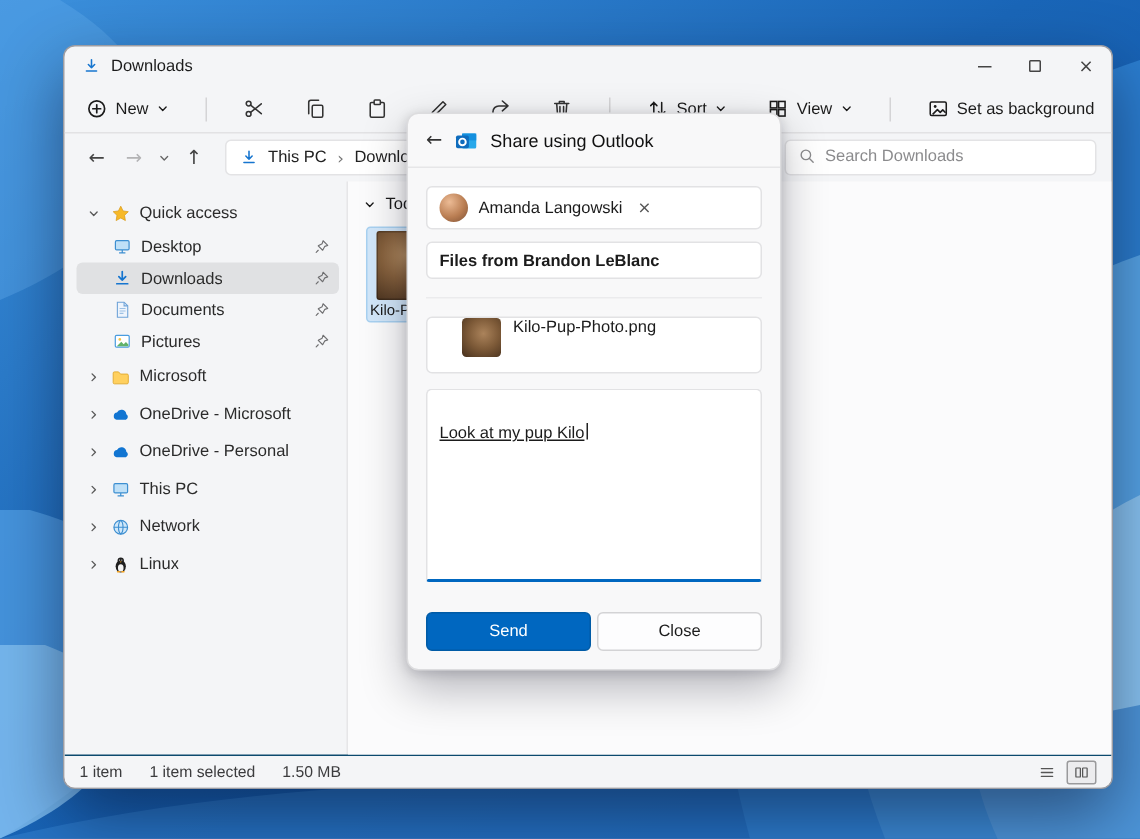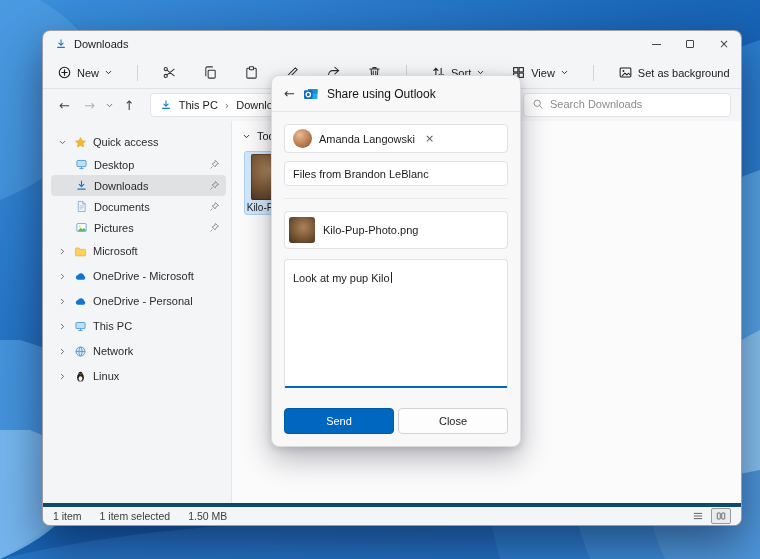--- a/index.html
+++ b/index.html
@@ -51,47 +51,47 @@
   .content{flex:1;padding:9px 10px;font-size:11px;color:#333;background:#fbfbfc;position:relative;min-width:0;}
   .group{display:flex;align-items:center;gap:6px;color:#1b1b1b;}
   .tile{width:46px;margin:9px 0 0 2px;display:flex;flex-direction:column;align-items:center;gap:2px;
     background:#d2e7fa;border:1px solid #a8d1f1;border-radius:3px;padding:2px 2px 1px;}
   .thumb{width:32px;height:46px;border-radius:2px;
     background:radial-gradient(circle at 60% 35%, #b08a60 0%, #86613d 45%, #4c3420 100%);
     box-shadow:inset 0 0 0 1px rgba(0,0,0,.25);}
   .tlabel{font-size:10px;color:#1b1b1b;max-width:42px;white-space:nowrap;overflow:hidden;}
 
   .statusbar{height:22px;display:flex;align-items:center;gap:18px;padding:0 10px;font-size:10.5px;color:#3c3c3e;
-    border-top:4px solid #0c4a6e;flex:0 0 auto;background:#f4f5f7;}
+    border-top:1px solid #0c4a6e;flex:0 0 auto;background:#f4f5f7;}
   .viewtoggles{margin-left:auto;display:flex;gap:3px;align-items:center;}
   .vt{width:20px;height:16px;display:flex;align-items:center;justify-content:center;color:#555;border-radius:2px;}
   .vt.active{border:1px solid #9a9a9c;background:#ececee;}
 
   
   .dialog{position:absolute;left:228px;top:44px;width:250px;height:372px;background:#f8f8f9;
     border:1px solid #dcdcde;border-radius:8px;z-index:30;
     box-shadow:0 12px 30px rgba(0,0,20,.28),0 2px 8px rgba(0,0,20,.15);display:flex;flex-direction:column;}
   .dhead{height:35px;display:flex;align-items:center;gap:8px;padding:0 12px;flex:0 0 auto;}
   .dback{font-size:13px;color:#333;}
   .dtitle{font-size:12px;color:#111;}
   .hdiv{height:1px;background:#e6e6e8;flex:0 0 auto;}
   .dbody{padding:12px;display:flex;flex-direction:column;flex:1;}
   .field{background:#fff;border:1px solid #e2e2e4;border-radius:4px;display:flex;align-items:center;padding:0 8px;font-size:11px;color:#1b1b1b;}
   .to{height:29px;gap:7px;}
   .avatar{width:19px;height:19px;border-radius:50%;flex:0 0 auto;
     background:radial-gradient(circle at 35% 30%, #ecbb95 0%, #ba7e53 55%, #7c4f33 100%);}
   .rname{white-space:nowrap;overflow:hidden;}
   .rx{color:#555;margin-left:3px;font-size:11px;}
-  .subj{height:25px;margin-top:8px;}
+  .subj{height:25px;margin-top:8px;font-weight:bold;}
   .hdiv2{height:1px;background:#ebebed;margin:12px 0;flex:0 0 auto;}
-  .attach{height:38px;background:#fff;border:1px solid #e2e2e4;border-radius:4px;display:flex;align-items:center;gap:8px;padding:0 4px;font-size:11px;color:#1b1b1b;}
+  .attach{height:38px;background:#fff;border:1px solid #e2e2e4;border-radius:4px;display:flex;gap:8px;padding:0 23px;font-size:11px;color:#1b1b1b;}
   .athumb{width:26px;height:26px;border-radius:3px;flex:0 0 auto;
     background:radial-gradient(circle at 55% 40%, #ab835b 0%, #7c5937 50%, #46301d 100%);}
   .msg{margin-top:10px;height:129px;background:#fff;border:1px solid #e2e2e4;border-bottom:2px solid var(--accent,#0067c0);
-    border-radius:4px 4px 2px 2px;padding:11px 8px;font-size:11px;line-height:1.35;color:#1b1b1b;overflow:hidden;}
+    border-radius:4px 4px 2px 2px;padding:22px 8px;font-size:11px;line-height:1.35;color:#1b1b1b;overflow:hidden;text-decoration:underline;}
   .caret{display:inline-block;width:1px;height:11px;background:#222;margin-left:1px;vertical-align:-1px;}
   .dbtns{display:flex;gap:4px;margin-top:auto;padding-top:20px;}
   .dbtns button{flex:1;height:26px;border-radius:4px;font-size:11px;font-family:"Liberation Sans",sans-serif;}
   .send{background:var(--accent,#0067c0);border:1px solid #005ba6;color:#fff;}
   .closeb{background:#fdfdfe;border:1px solid #d3d3d5;color:#1b1b1b;}
 
   .ic{width:15px;height:15px;flex:0 0 auto;}
   .ic12{width:12px;height:12px;flex:0 0 auto;}
   .ic13{width:13px;height:13px;flex:0 0 auto;}
   .ic16{width:16px;height:16px;flex:0 0 auto;}

